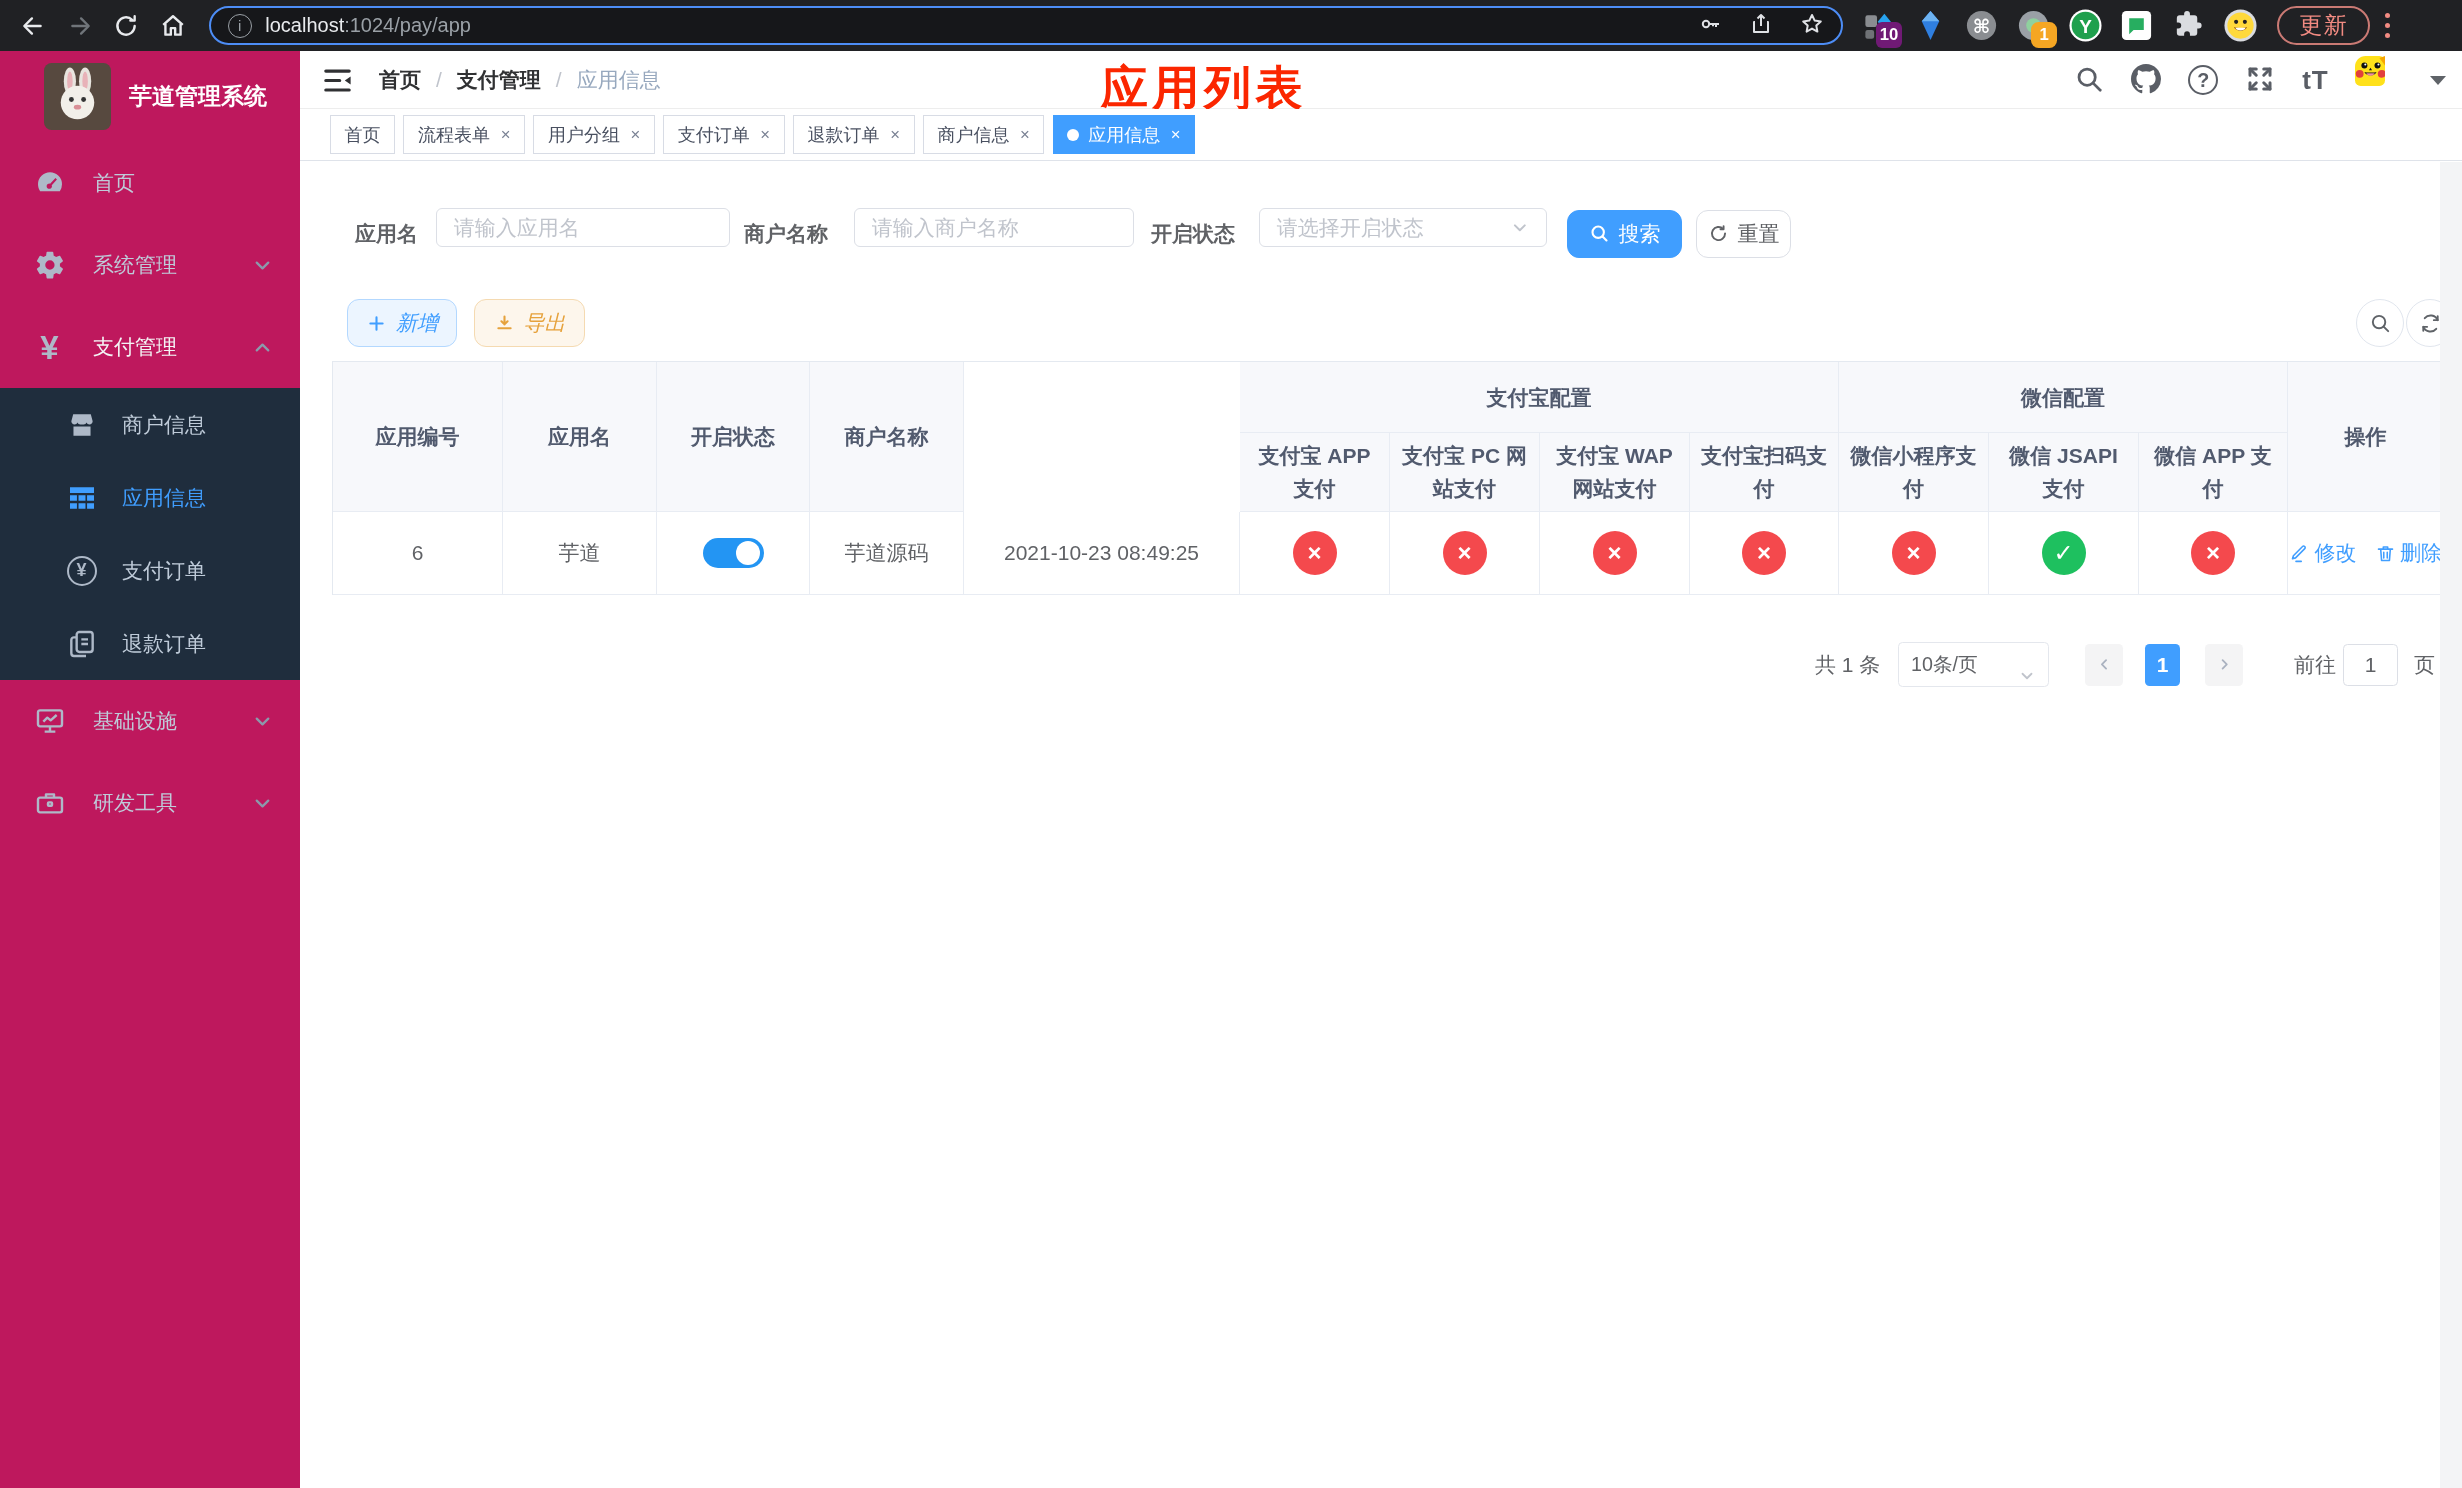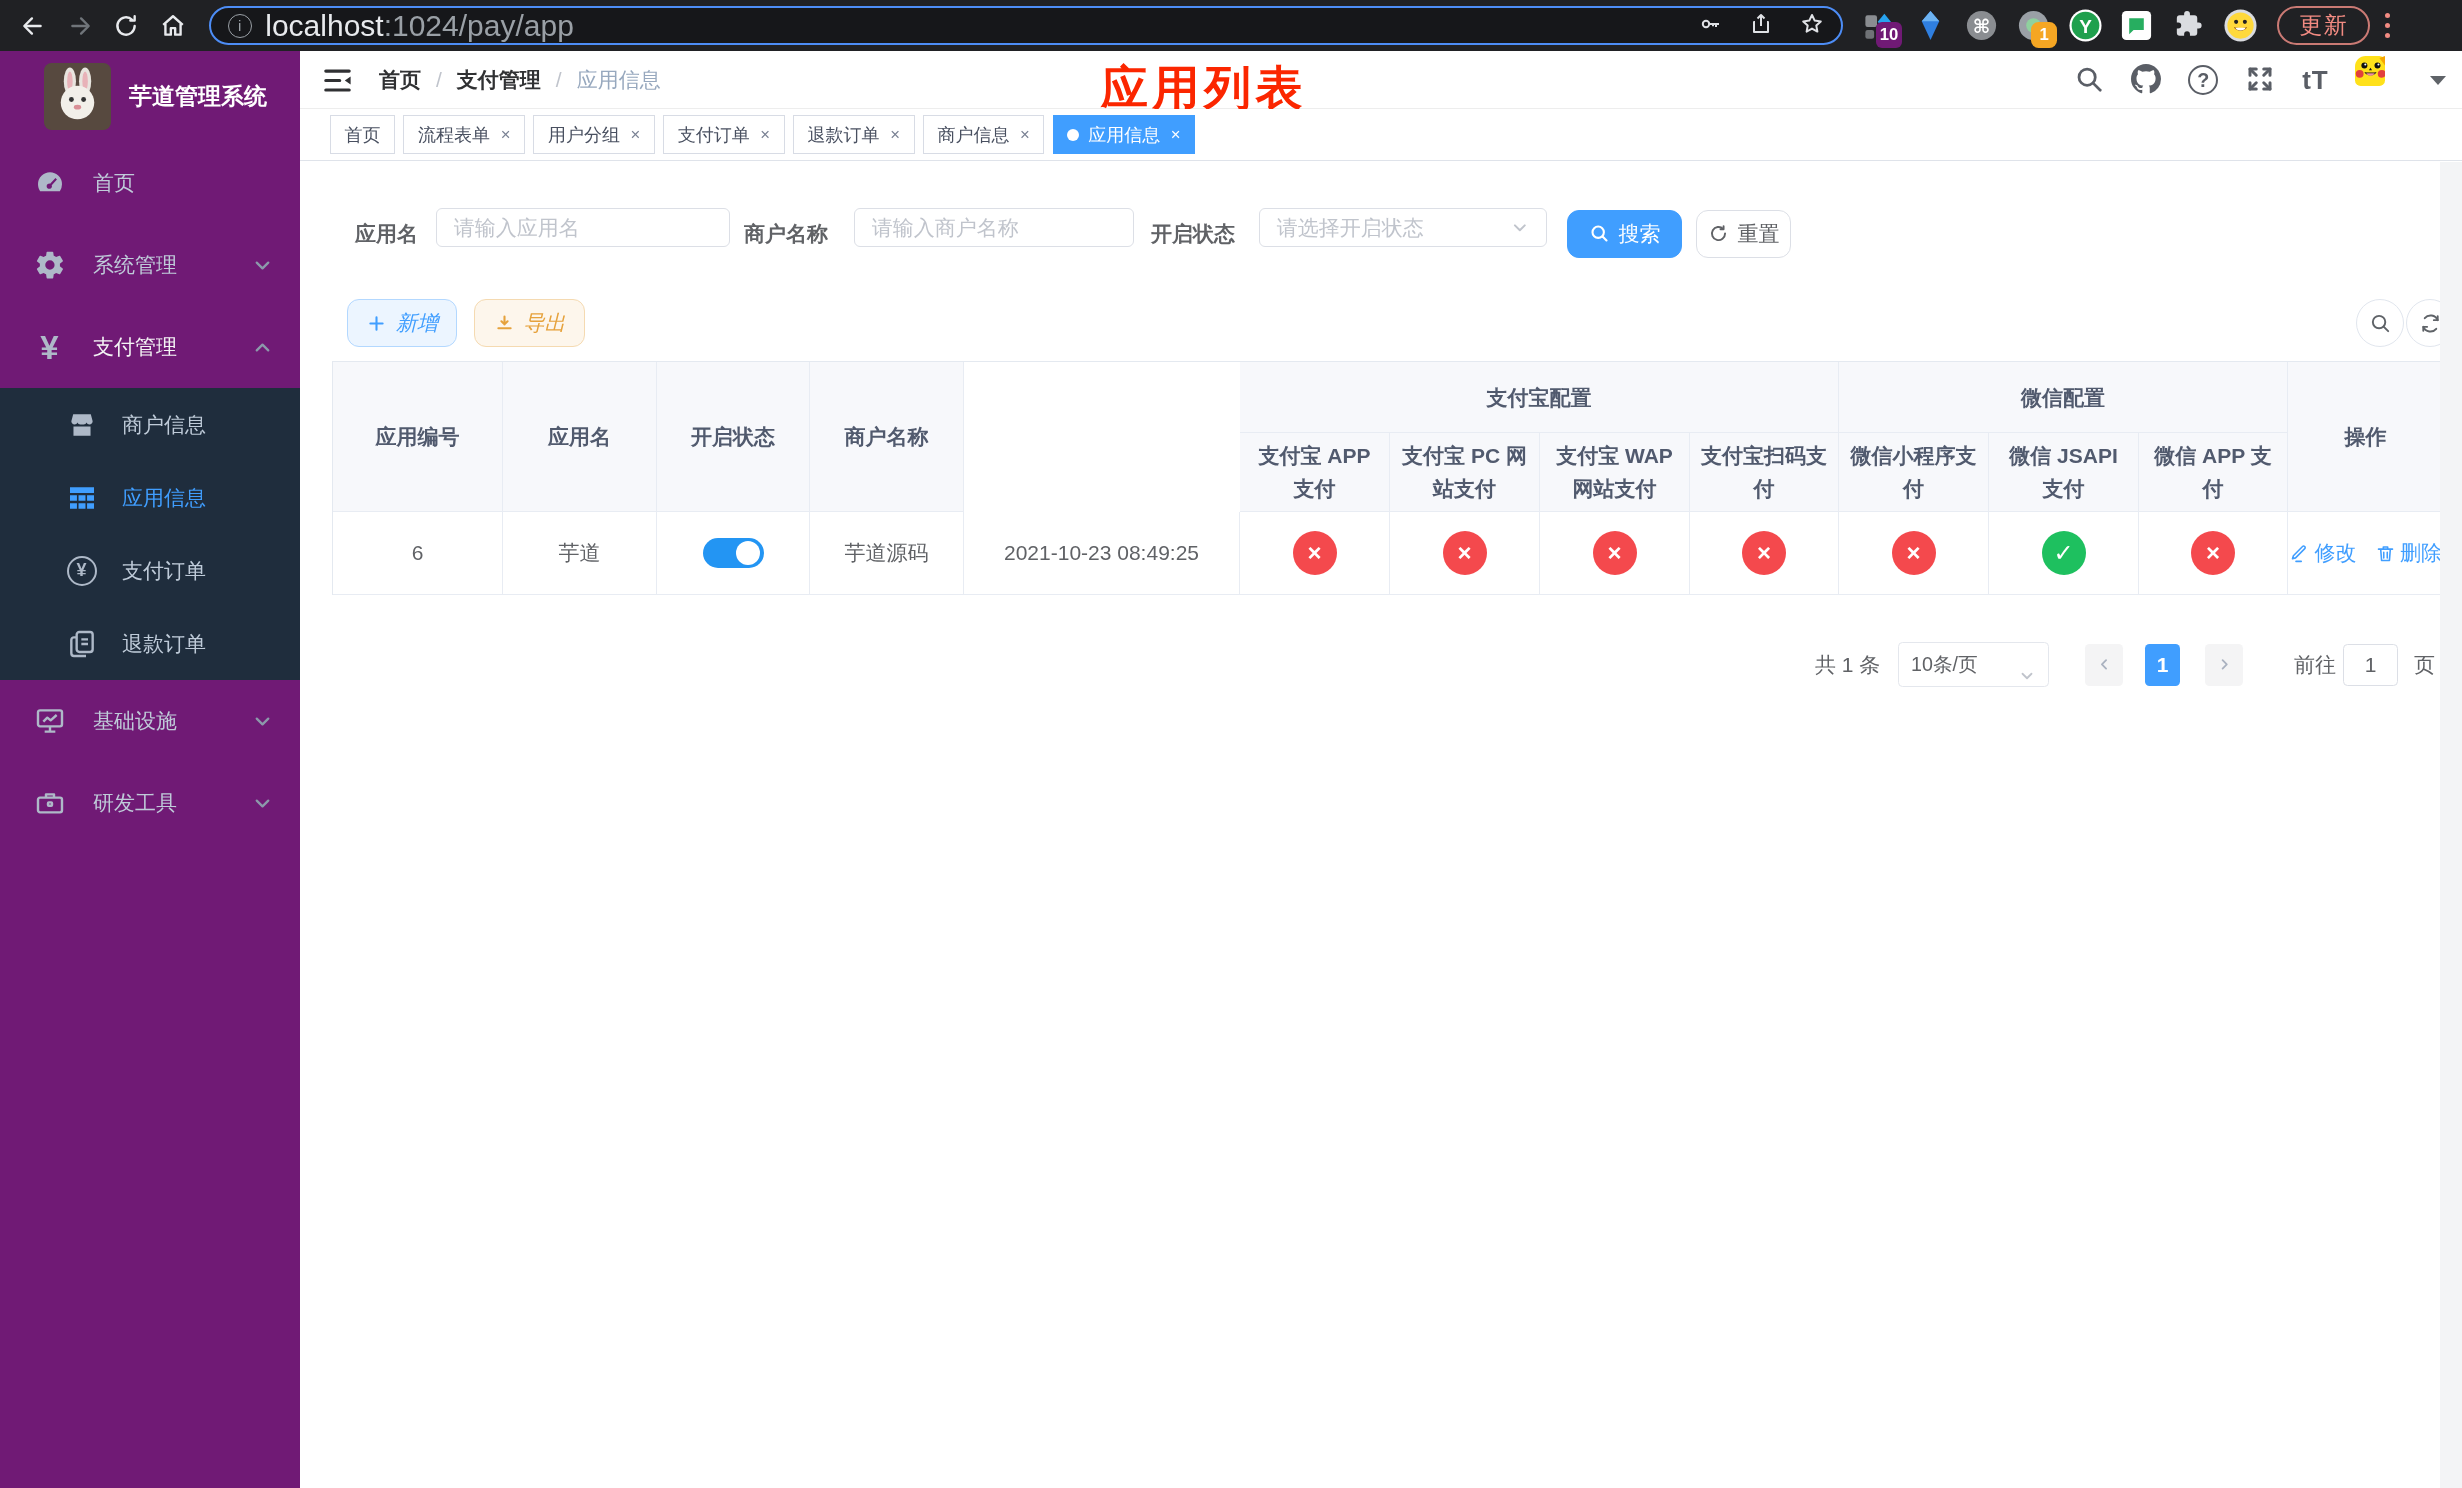--- a/index.html
+++ b/index.html
@@ -6,36 +6,36 @@
   body { font-family:"Liberation Sans","DejaVu Sans",sans-serif; background:#fff; }
   .screen { position:relative; width:2462px; height:1489px; overflow:hidden; background:#fff; }
 
   
   .browser { position:absolute; left:0; top:0; width:2462px; height:51px; background:#202124; display:flex; align-items:center; padding:0 13.6px; }
   .nav-btn { width:39px; height:39px; display:flex; align-items:center; justify-content:center; color:#e8eaed; flex:0 0 auto; margin-right:7.6px; }
   .nav-btn svg { width:26px; height:26px; }
   .nav-btn.dim { color:#70757a; }
   .url-bar { flex:0 0 auto; width:1634px; height:39px; margin-left:9px; background:#16171a; border:2.3px solid #4d8df6; border-radius:21px; display:flex; align-items:center; padding:0 16.7px; }
   .url-bar .info-icon { width:24px; height:24px; border:1.5px solid #9aa0a6; border-radius:50%; color:#9aa0a6; font-size:15px; display:flex; align-items:center; justify-content:center; font-style:normal; }
-  .url-text { margin-left:13.6px; font-size:30px; flex:1 1 auto; white-space:nowrap; overflow:hidden; }
+  .url-text { margin-left:13.6px; font-size:20px; flex:1 1 auto; white-space:nowrap; overflow:hidden; }
   .url-text .host { color:#e8eaed; }
   .url-text .rest { color:#9aa0a6; }
   .pill-icons { display:flex; align-items:center; gap:27px; color:#dfe1e5; }
   .pill-icons svg { width:24px; height:24px; }
   .ext-strip { display:flex; align-items:center; gap:16.7px; margin-left:18px; }
   .ext { position:relative; width:35px; height:35px; display:flex; align-items:center; justify-content:center; }
   .badge { position:absolute; bottom:-4.5px; right:-6px; min-width:26px; height:26px; border-radius:6px; color:#fff; font-size:16.7px; font-weight:700; display:flex; align-items:center; justify-content:center; padding:0 3px; }
   .badge.red { background:#701a75; }
   .badge.orange { background:#f5a623; border-radius:7.6px; }
   .update-btn { margin-left:19.7px; height:39px; border:2.3px solid #ca7a74; border-radius:21px; color:#f28b82; font-size:23px; letter-spacing:1.5px; display:flex; align-items:center; padding:0 19.7px; background:transparent; }
   .menu-dots { margin-left:15px; display:flex; flex-direction:column; gap:4.5px; }
   .menu-dots i { width:5.3px; height:5.3px; border-radius:50%; background:#f28b82; }
 
   
-  .sidebar { position:absolute; left:0; top:51px; width:300px; height:1437px; background:#701a75; }
+  .sidebar { position:absolute; left:0; top:51px; width:300px; height:1437px; background:#be185d; }
   .logo-row { height:91px; display:flex; align-items:center; padding-left:44px; }
   .logo-img { width:67px; height:67px; border-radius:7.6px; overflow:hidden; flex:0 0 auto; }
   .logo-title { color:#fff; font-size:23px; font-weight:600; margin-left:18px; white-space:nowrap; }
   .menu-item { position:relative; height:82px; display:flex; align-items:center; padding-left:32px; color:#bfcbd9; font-size:21px; cursor:pointer; }
   .menu-item .mi-icon { width:35px; height:35px; margin-right:26px; display:flex; align-items:center; justify-content:center; color:#aeb9c8; flex:0 0 auto; }
   .menu-item .mi-icon svg { width:32px; height:32px; }
   .menu-item .yen-glyph { font-size:33px; font-weight:700; line-height:1; }
   .menu-item .chev { position:absolute; right:26px; width:23px; height:23px; color:#8c99ab; }
   .menu-item.parent-open { color:#f4f4f5; }
   .submenu { background:#1f2d3d; }

